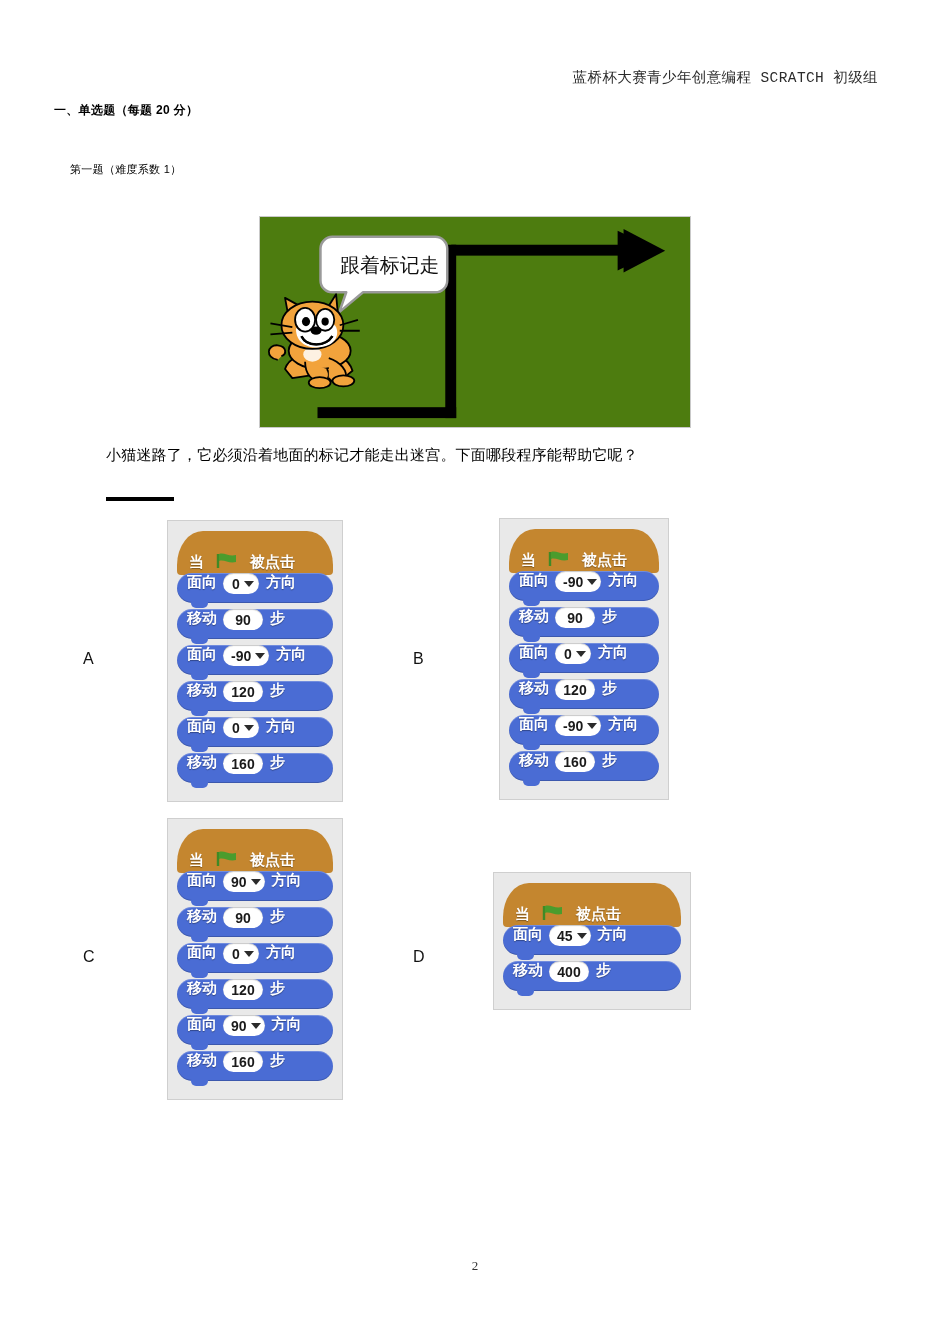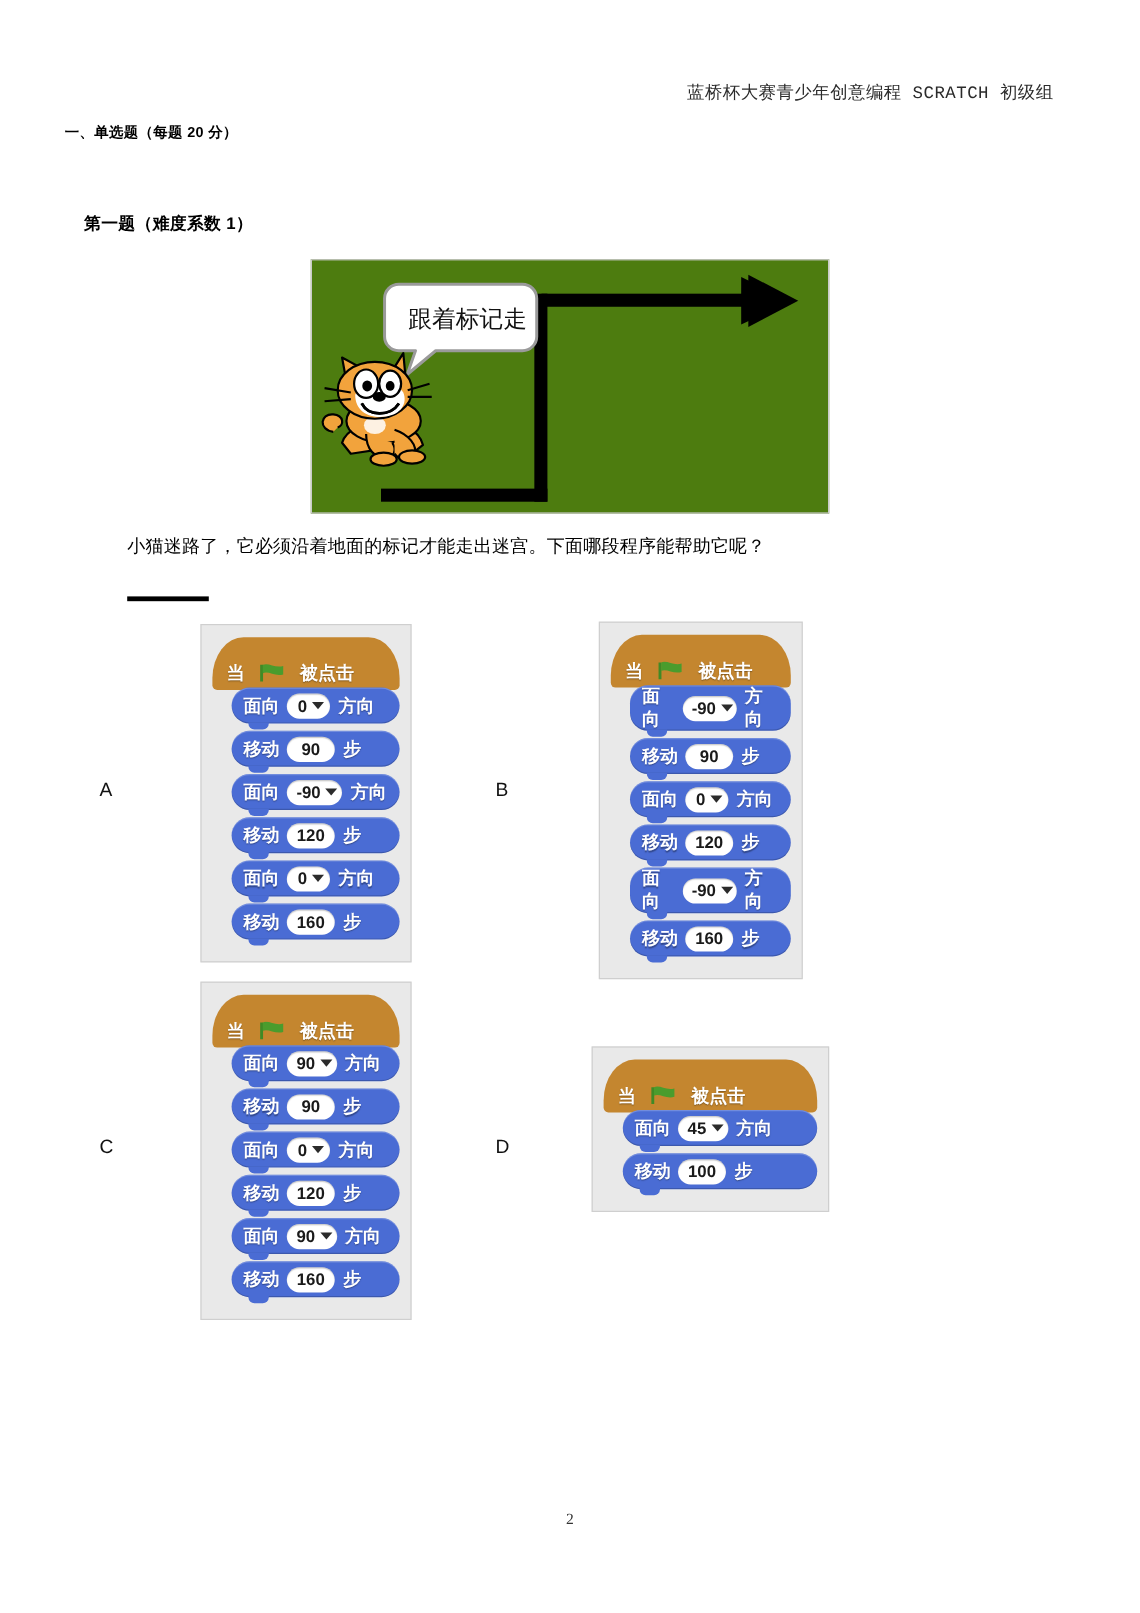--- a/index.html
+++ b/index.html
@@ -34,24 +34,24 @@
     left: 54px;
     top: 102px;
     font-family: "Liberation Sans", "DejaVu Sans", sans-serif;
     font-weight: bold;
     font-size: 12px;
     letter-spacing: 0.3px;
   }
   .question-heading {
     position: absolute;
     left: 70px;
-    top: 178px;
-    font-family: "Liberation Sans", "DejaVu Sans", sans-serif;
-    font-weight: bold;
-    font-size: 14px;
+    top: 162px;
+    font-family: "Liberation Sans", "DejaVu Sans", sans-serif;
+    font-weight: normal;
+    font-size: 11px;
     letter-spacing: 0.3px;
   }
 
   
   .figure-box {
     position: absolute;
     left: 259px;
     top: 216px;
     width: 432px;
     height: 212px;
@@ -134,32 +134,30 @@
     margin: 0 12px 0 12px;
     position: relative;
   }
   .flag svg { display:block; }
 
   .motion-block {
     position: relative;
     min-height: 30px;
     margin-bottom: 6px;
     display: flex;
-    align-items: center;
     padding: 0 10px 0 10px;
     box-sizing: border-box;
     background: #4a6cd4;
     border-radius: 15px;
     color: #ffffff;
     font-family: "Liberation Sans", "DejaVu Sans", sans-serif;
     font-size: 15px;
     font-weight: bold;
     text-shadow: 0 1px 1px rgba(0,0,0,0.35);
     box-shadow: inset 0 1px 0 rgba(255,255,255,0.22), inset 0 -1px 0 rgba(0,0,0,0.18);
-    margin-left: 16px;
   }
   .motion-block::after {
     content: "";
     position: absolute;
     left: 14px;
     bottom: -5px;
     width: 17px;
     height: 6px;
     background: #4a6cd4;
     border-radius: 0 0 5px 5px;
@@ -472,20 +470,20 @@
         <span class="lbl">面向</span>
         <span class="field dropdown">
           <span>45</span>
           <span class="caret"></span>
         </span>
         <span class="lbl-tail">方向</span>
       </div>
       <div class="motion-block">
         <span class="lbl">移动</span>
         <span class="field">
-          <span>100</span>
+          <span>400</span>
         </span>
         <span class="lbl-tail">步</span>
       </div>
     </div>
 </div>
 
 <div class="page-number">2</div>
 
 </body></html>

